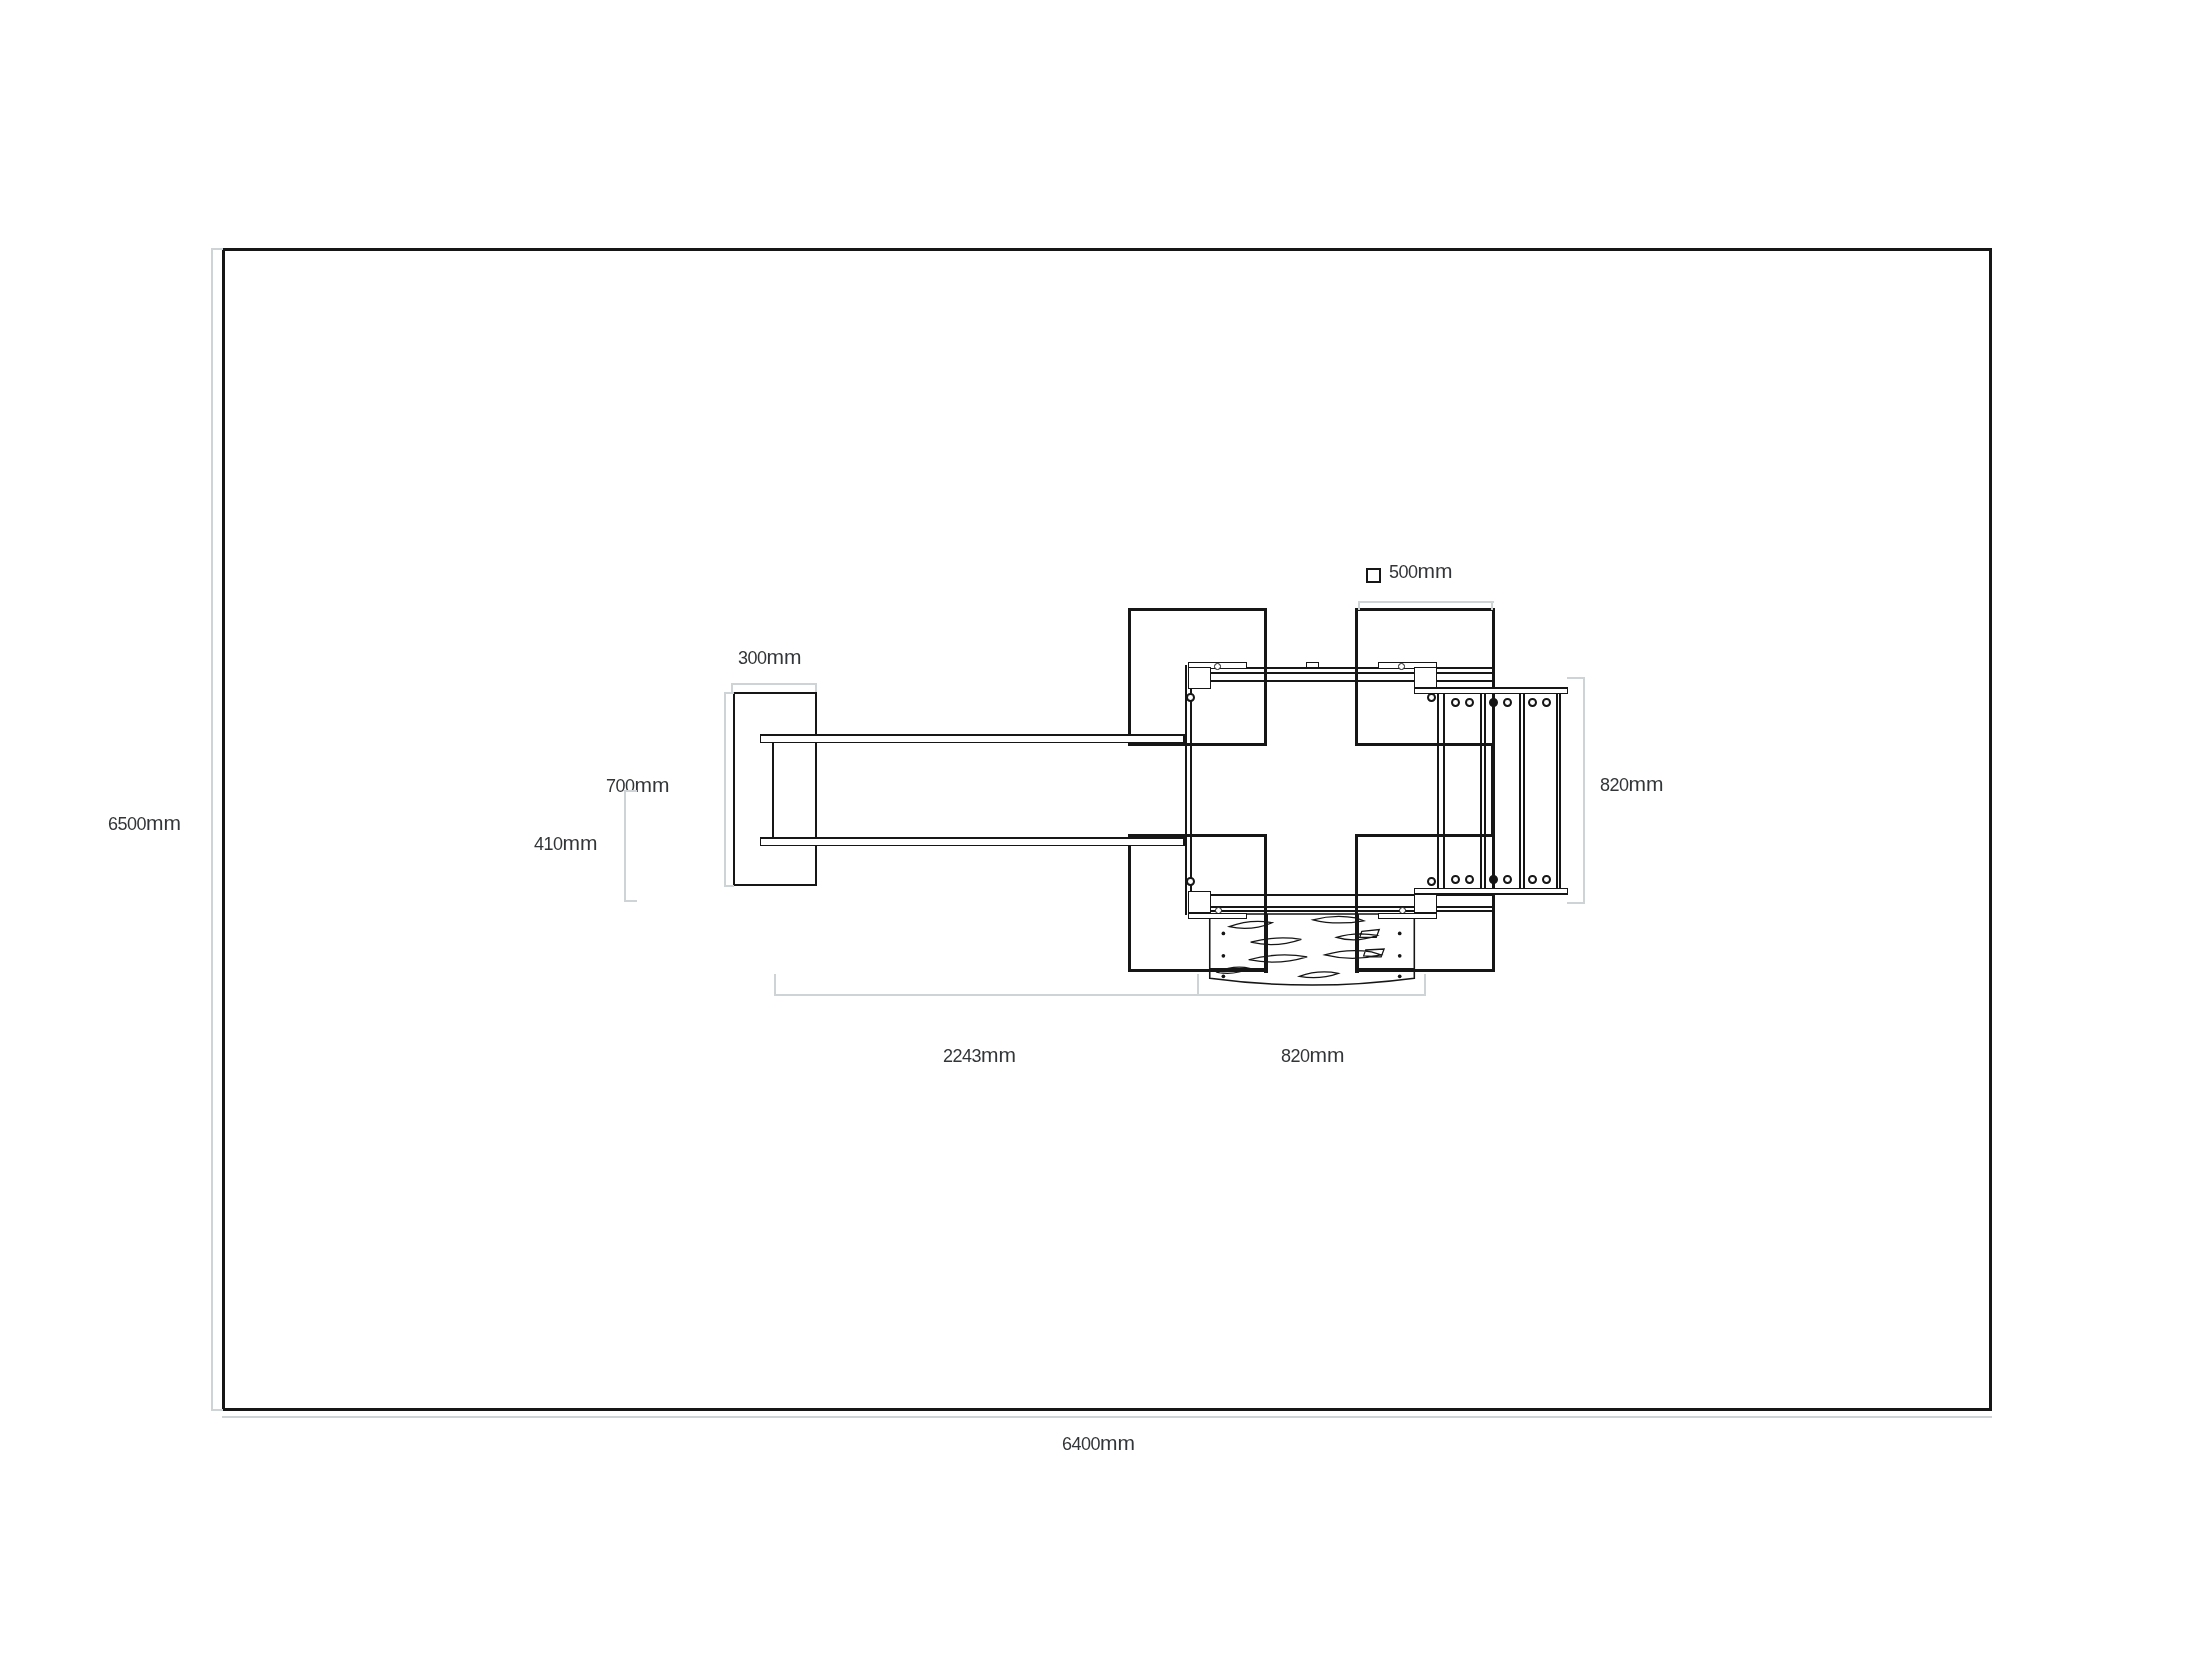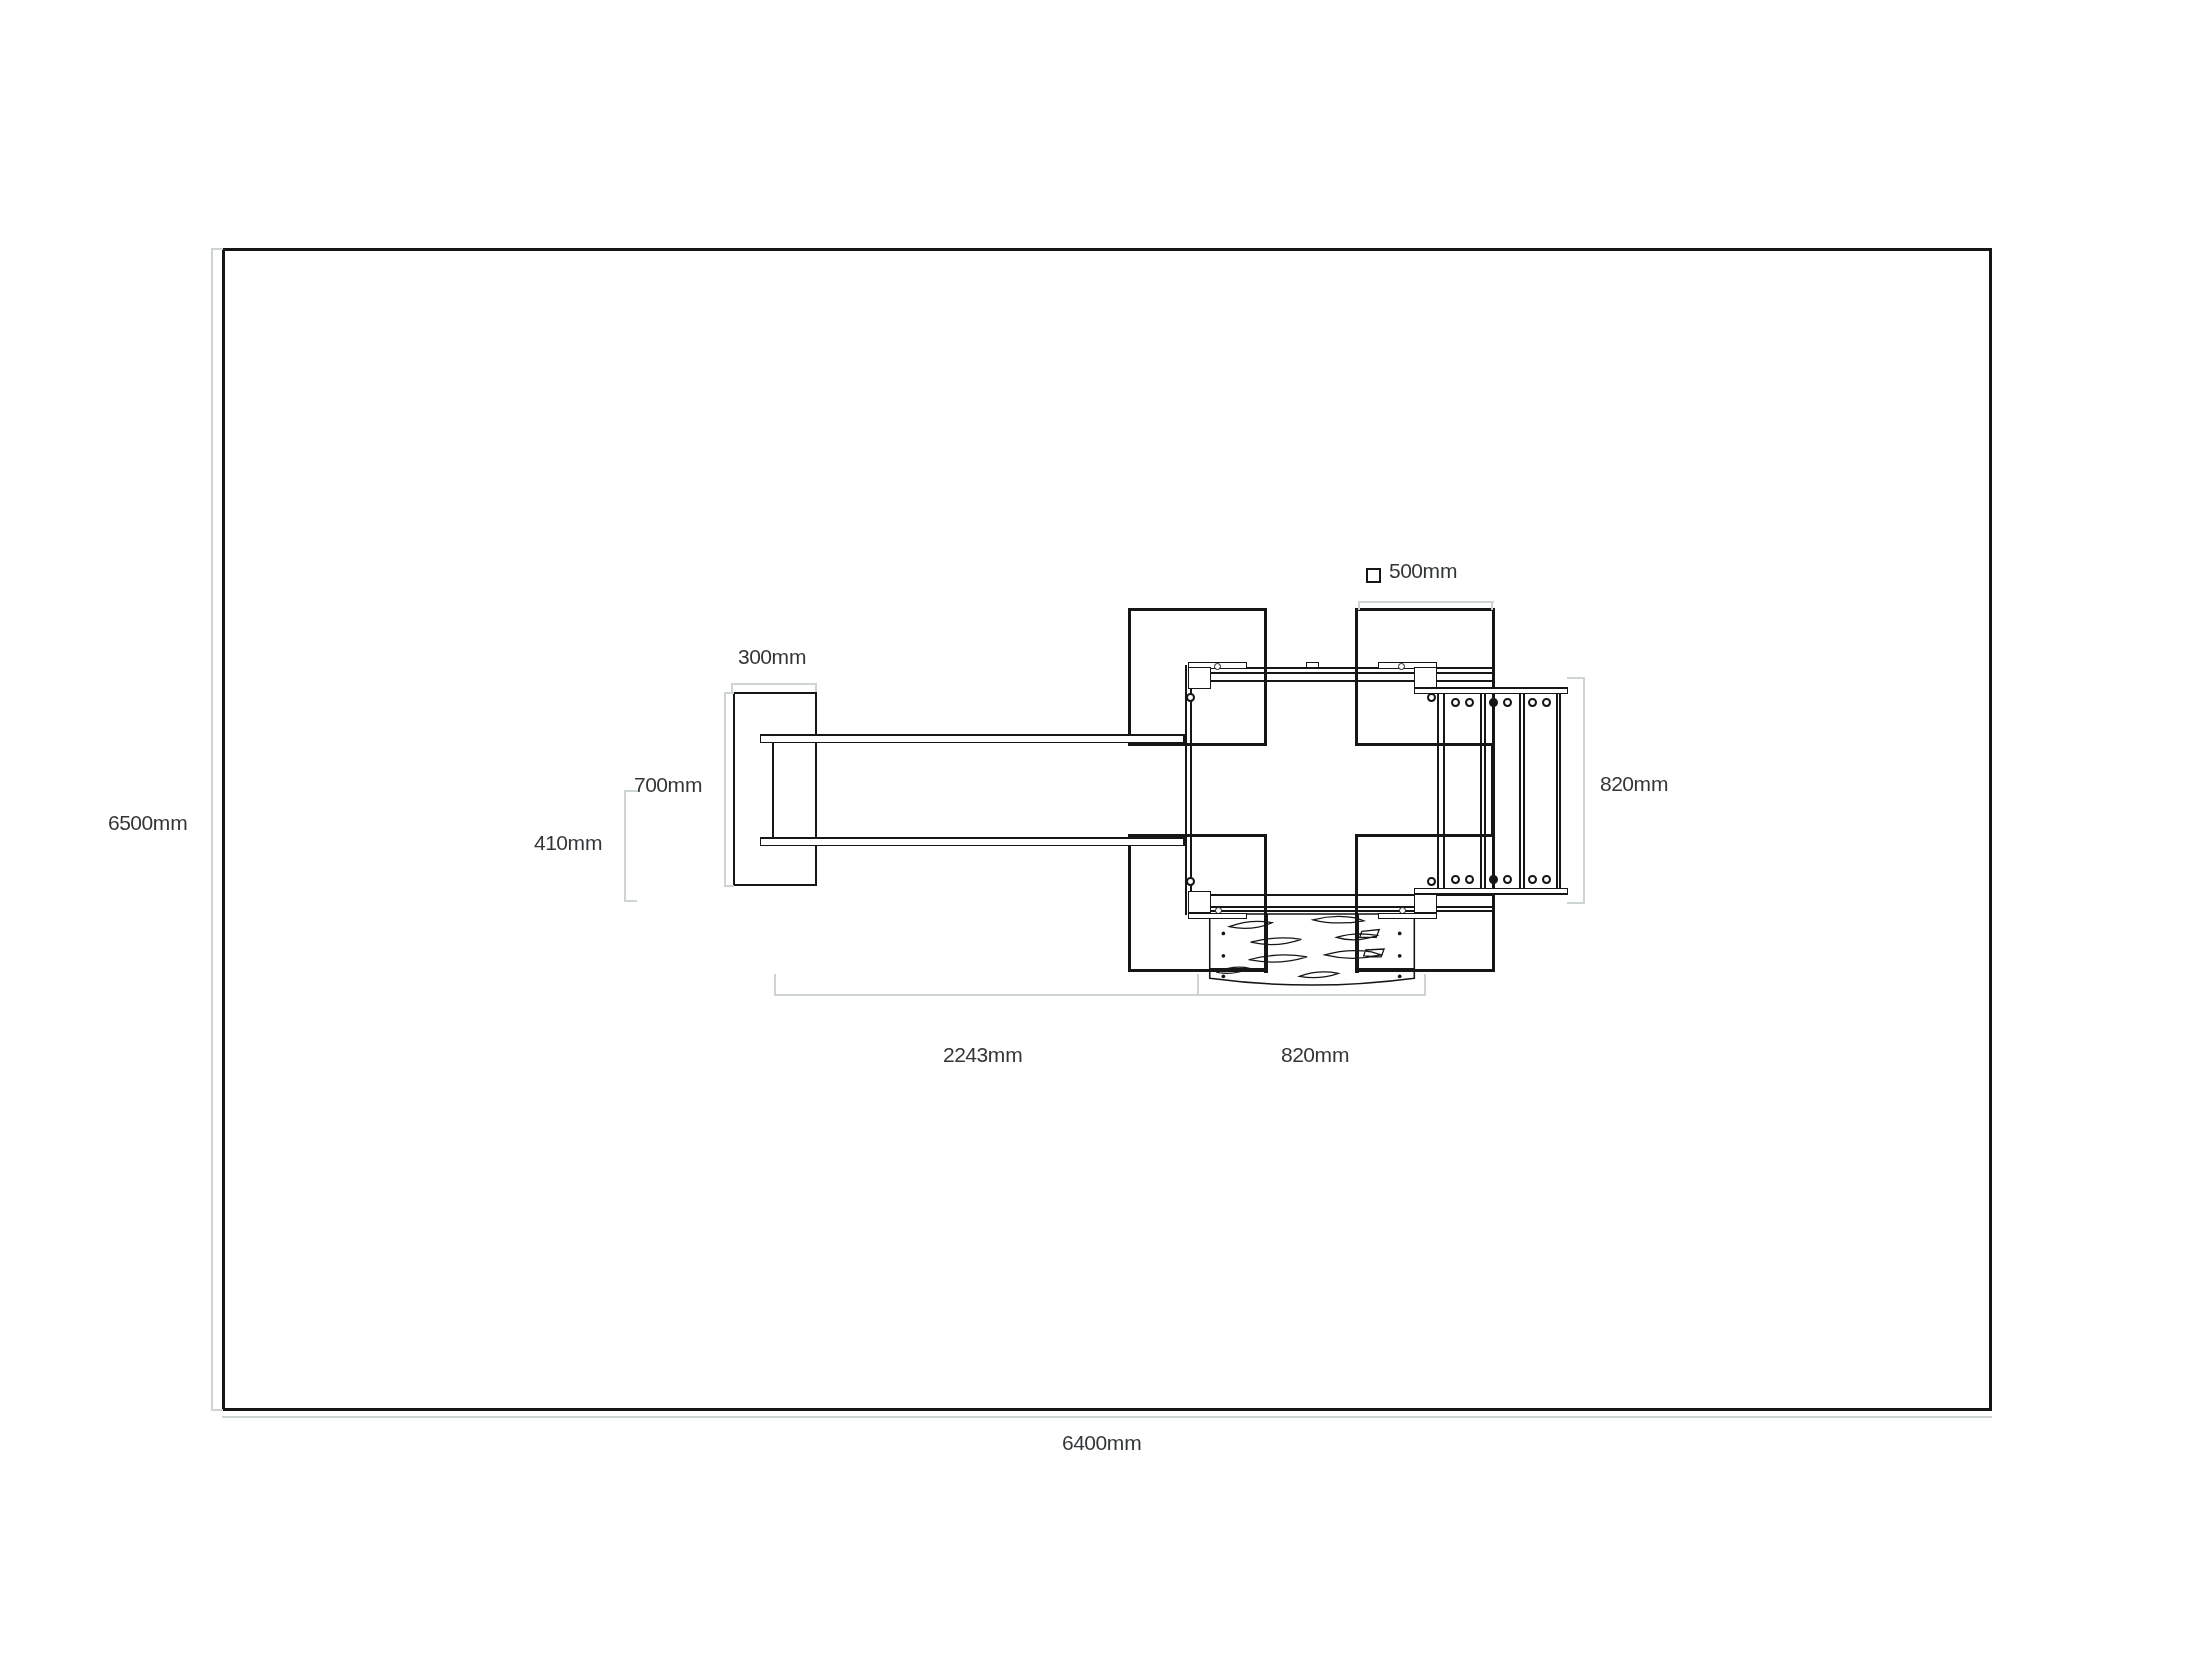--- a/index.html
+++ b/index.html
@@ -6,21 +6,21 @@
   html,body{background:#ffffff}
   .canvas{position:relative;width:2212px;height:1659px;background:#fff;
           font-family:"Liberation Sans",sans-serif;overflow:hidden}
   .grp{position:absolute;inset:0}
   .ln{position:absolute;background:#161616}
   .dl{position:absolute;background:#ced3d6}
   .wbox{position:absolute;background:#fff;border:3.9px solid #161616}
   .plate{position:absolute;background:#fff;border:1.5px solid #161616}
   .notch{position:absolute;background:#fff;border:1.5px solid #161616}
   .lbl{position:absolute;color:#333638;white-space:nowrap;line-height:1}
-  .lbl .v{font-size:21px;letter-spacing:-0.5px}
+  .lbl .v{font-size:18px;letter-spacing:-0.5px}
   .lbl .u{font-size:21px}
   .ring{position:absolute;width:8.8px;height:8.8px;border:2px solid #161616;border-radius:50%;background:#fff}
   .ring.sm{width:6.8px;height:6.8px;border-width:1.8px}
   .ring.fill{background:#161616}
   .sq-icon{position:absolute;width:14.6px;height:14.6px;border:2.4px solid #161616;background:#fff}
 </style>
 </head>
 <body>
 
 <div class="canvas">
@@ -51,21 +51,21 @@
     <div class="dl" style="left:815px;top:683px;width:2px;height:8.8px"></div>
     <div class="lbl" style="left:738px;top:646px">
       <span class="v">300</span><span class="u">mm</span>
     </div>
   </div>
 
   <div class="grp">
     <div class="dl" style="left:724px;top:692px;width:2px;height:194px"></div>
     <div class="dl" style="left:724px;top:692px;width:9.8px;height:2px"></div>
     <div class="dl" style="left:724px;top:885px;width:9.8px;height:2px"></div>
-    <div class="lbl" style="left:634px;top:774px">
+    <div class="lbl" style="left:606px;top:774px">
       <span class="v">700</span><span class="u">mm</span>
     </div>
   </div>
 
   <div class="grp">
     <div class="dl" style="left:624px;top:790px;width:2px;height:112px"></div>
     <div class="dl" style="left:624px;top:790px;width:12.7px;height:2px"></div>
     <div class="dl" style="left:624px;top:900px;width:12.7px;height:2px"></div>
     <div class="lbl" style="left:534px;top:832px">
       <span class="v">410</span><span class="u">mm</span>

